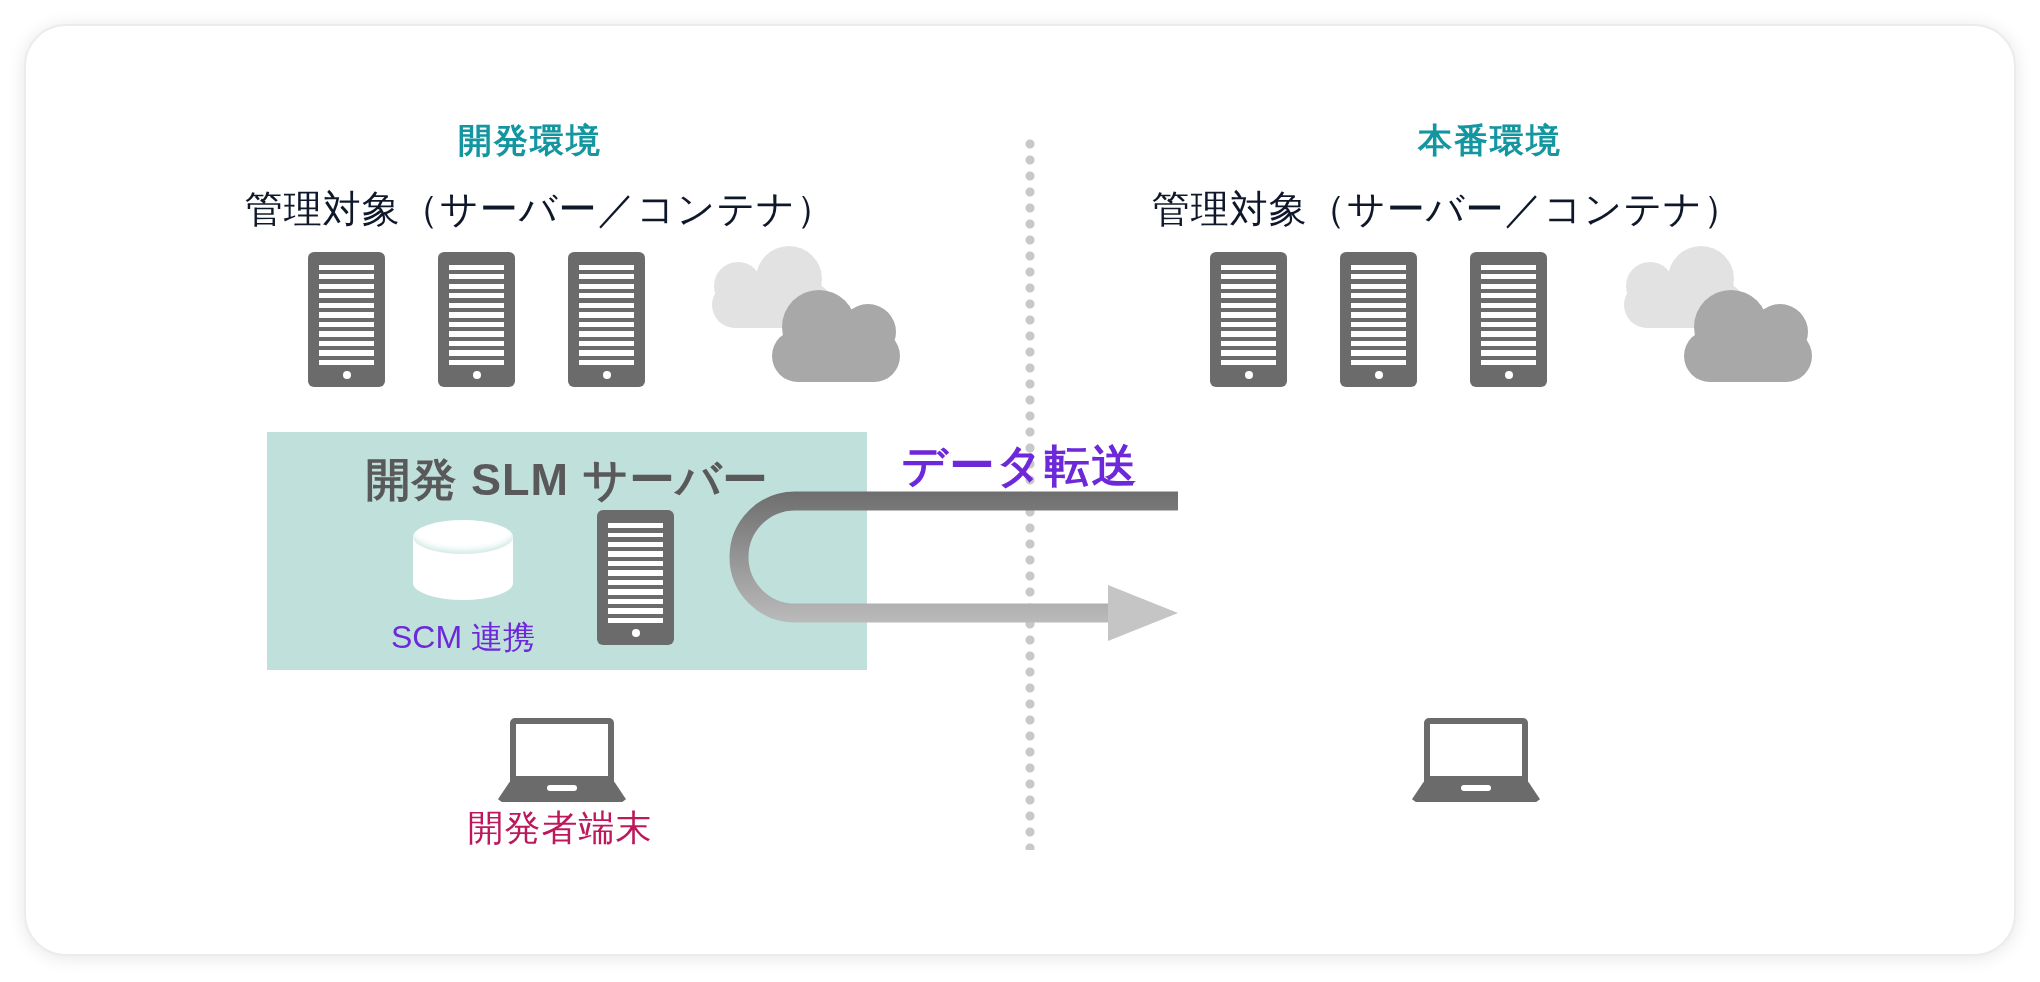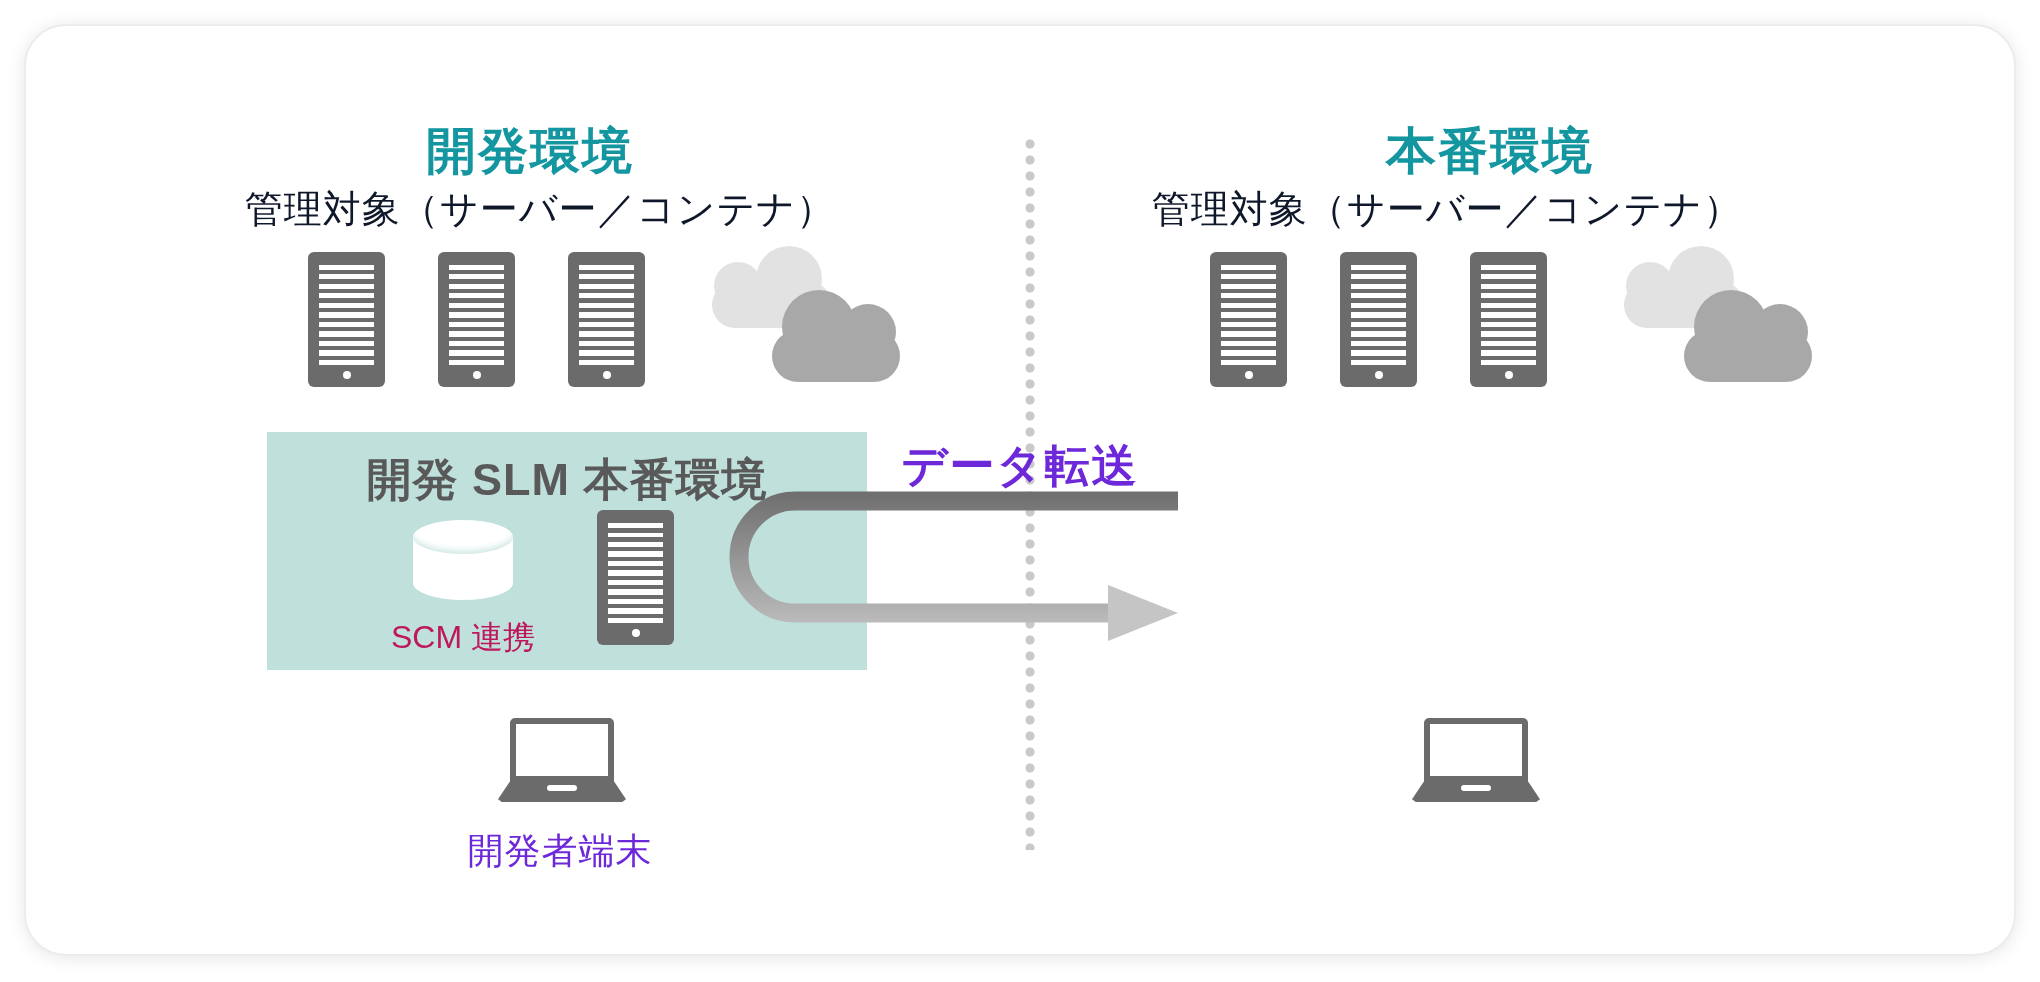--- a/index.html
+++ b/index.html
@@ -16,21 +16,21 @@
   
   .dots {
     position:absolute; left:1025px; top:136px; width:10px; height:714px;
     background-image: radial-gradient(circle at 5px 8px, #c9c9c9 0 4.2px, rgba(201,201,201,0) 4.9px);
     background-size:10px 16px; background-repeat:repeat-y;
   }
 
   
   .env-title {
     position:absolute; top:118px; width:600px; text-align:center;
-    font-size:50px; font-weight:bold; color:#1496a1; letter-spacing:2px;
+    font-size:34px; font-weight:bold; color:#1496a1; letter-spacing:2px;
   }
   .env-title.left  { left:230px; }
   .env-title.right { left:1190px; }
   .managed {
     position:absolute; top:184px; width:700px; text-align:center;
     font-size:38px; color:#0f172a; letter-spacing:1px;
   }
   .managed.left  { left:190px; }
   .managed.right { left:1097px; }
 
@@ -65,21 +65,21 @@
     position:absolute; top:432px; width:600px; height:238px; background:#c0e0dc;
   }
   .slm-box.left  { left:267px; }
   .slm-box.right { left:1180px; }
   .slm-title {
     position:absolute; top:18px; left:0; width:100%; text-align:center;
     font-size:45px; font-weight:bold; color:#595959; letter-spacing:1px;
   }
   .scm-label {
     position:absolute; left:66px; top:184px; width:260px; text-align:center;
-    font-size:32px; color:#be185d;
+    font-size:32px; color:#6d28d9;
   }
 
   
   .cylinder { position:absolute; left:146px; top:88px; width:100px; height:80px; }
   .cyl-top {
     position:absolute; left:0; top:0; width:100px; height:34px; border-radius:50%;
     background:#ffffff; box-shadow: inset 0 -5px 6px -2px #cfe7e4; z-index:2;
   }
   .cyl-body {
     position:absolute; left:0; top:17px; width:100px; height:63px; background:#ffffff;
@@ -102,21 +102,21 @@
   .lap-base {
     position:absolute; left:0; bottom:0; width:128px; height:20px; background:#6b6b6b;
     clip-path: polygon(9% 0, 91% 0, 100% 86%, 97% 100%, 3% 100%, 0 86%);
   }
   .lap-base::after {
     content:''; position:absolute; left:50%; top:3px; width:30px; height:6px;
     margin-left:-15px; background:#ffffff; border-radius:3px;
   }
   .terminal-label {
     position:absolute; top:804px; width:300px; text-align:center;
-    font-size:36px; color:#6d28d9; letter-spacing:1px;margin-top:23px;
+    font-size:36px; color:#be185d; letter-spacing:1px;
   }
   .terminal-label.left  { left:410px; }
   .terminal-label.right { left:1328px; }
 </style>
 </head>
 <body>
 
 <div class="canvas">
   <div class="card"></div>
 
@@ -134,21 +134,21 @@
       <i class="p p2"></i>
       <i class="base"></i>
   </div>
   <div class="cloud front" style="left:772px; top:290px;">
     <i class="p p1"></i>
       <i class="p p2"></i>
       <i class="base"></i>
   </div>
 
   <div class="slm-box left">
-    <div class="slm-title">開発 SLM 本番環境</div>
+    <div class="slm-title">開発 SLM サーバー</div>
     <div class="cylinder">
       <div class="cyl-body"></div>
         <div class="cyl-top"></div>
     </div>
     <div class="scm-label">SCM 連携</div>
     <div class="server" style="left:330px; top:78px;"></div>
   </div>
 
   <div class="laptop" style="left:498px; top:718px;">
     <div class="lap-screen"></div>

